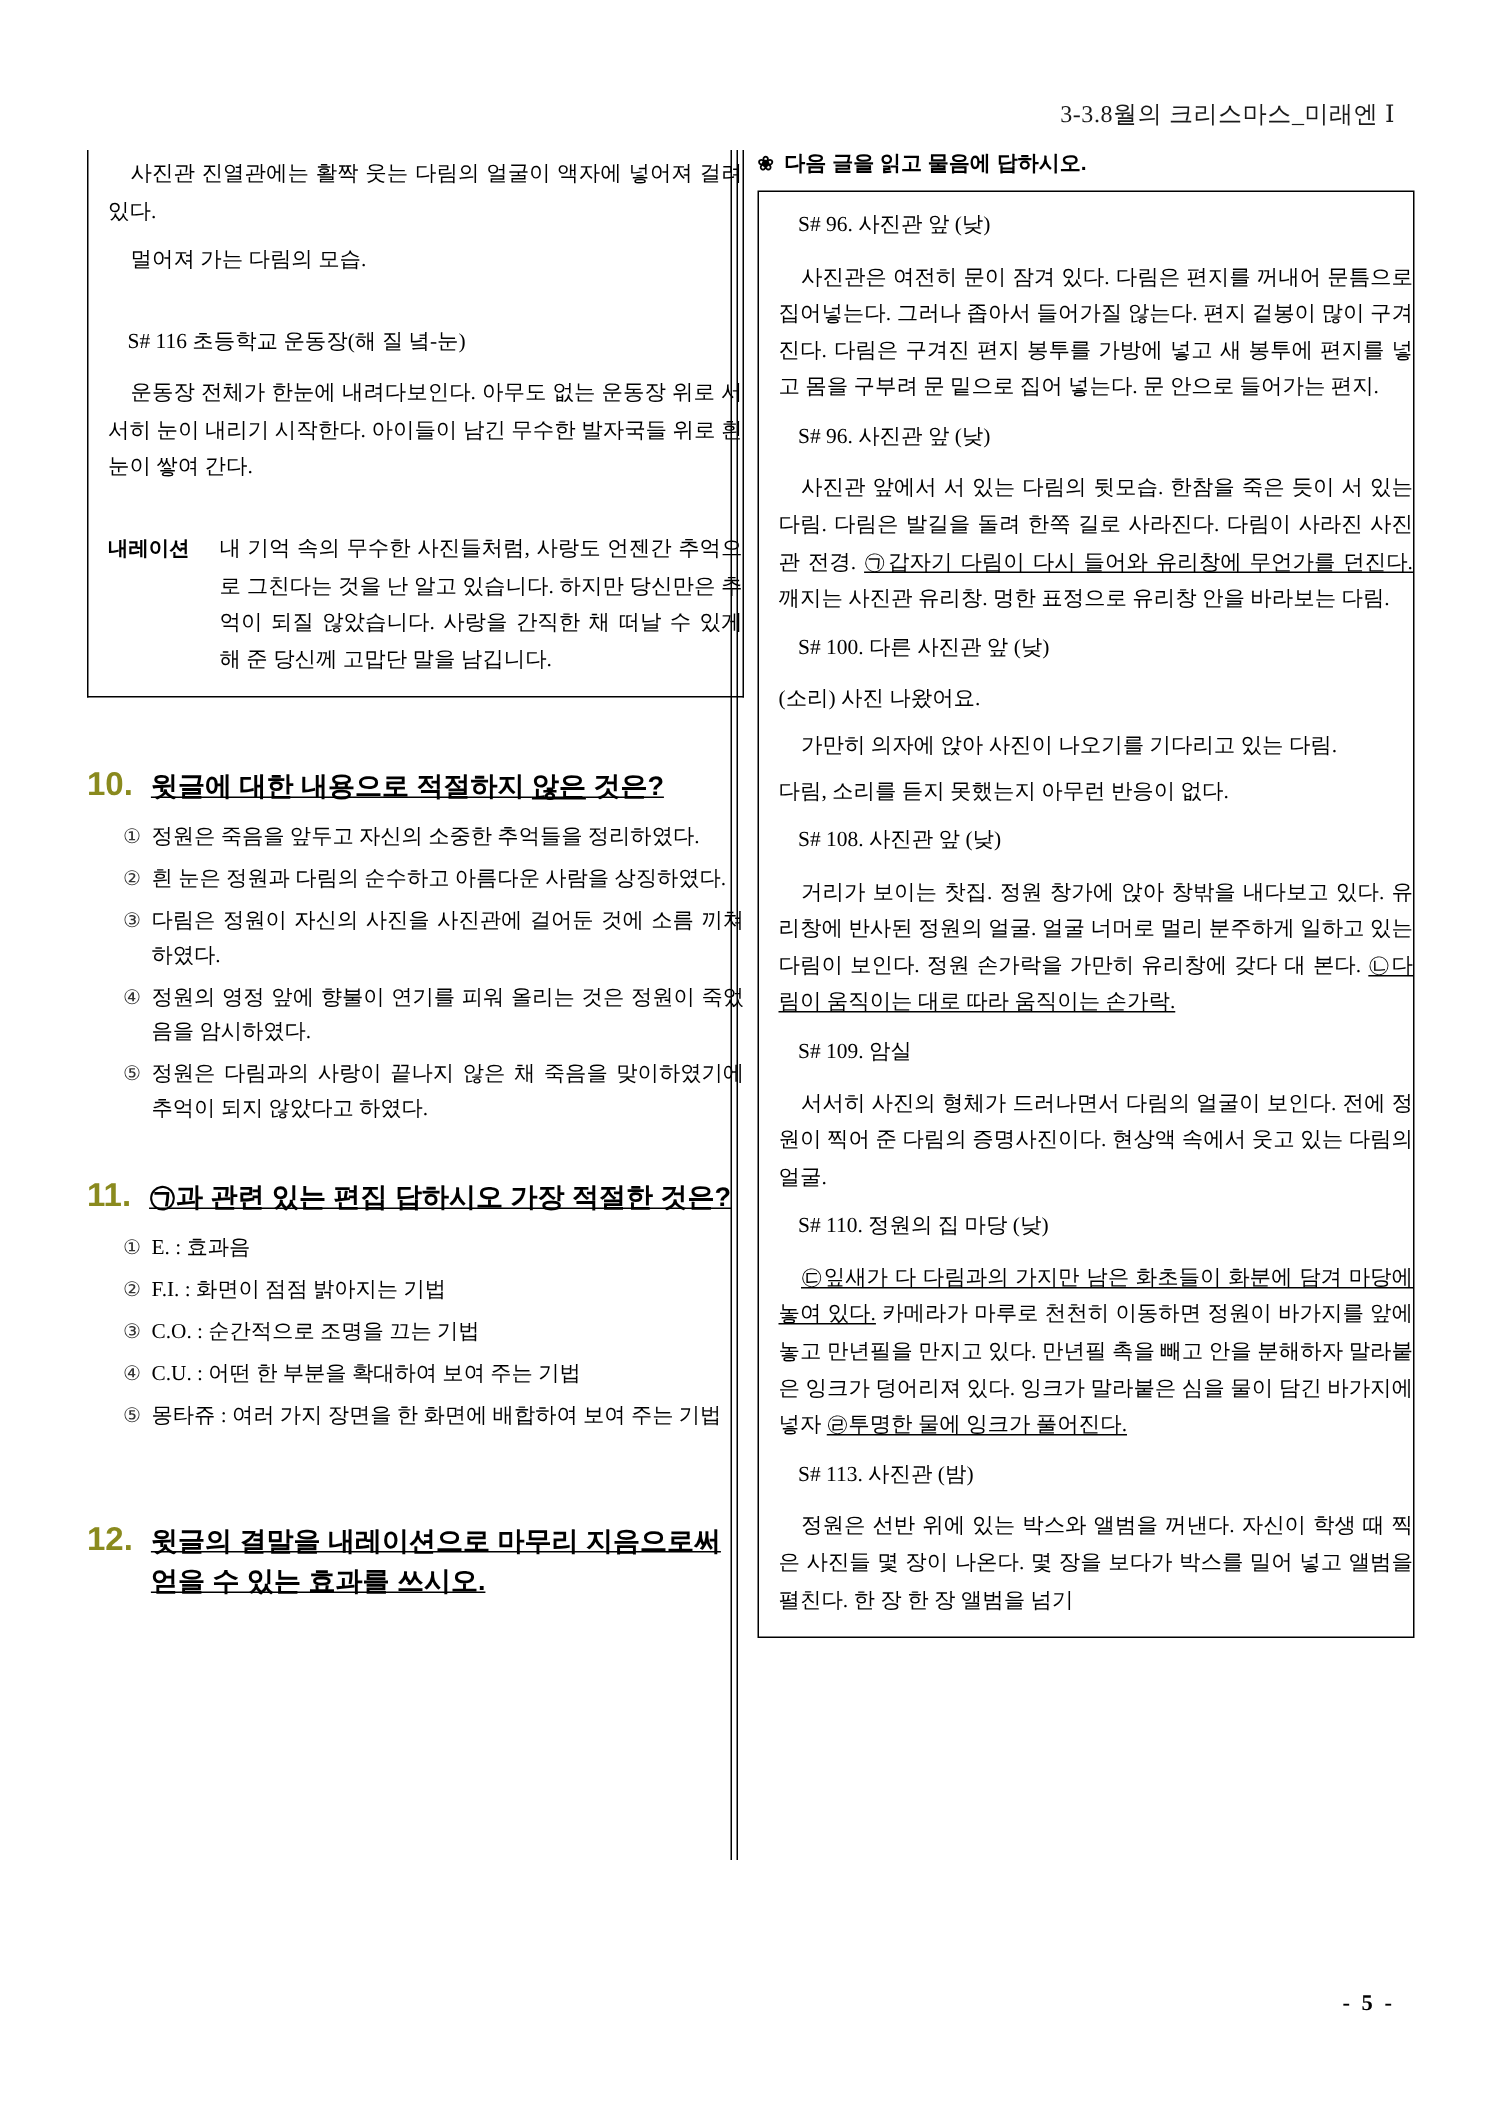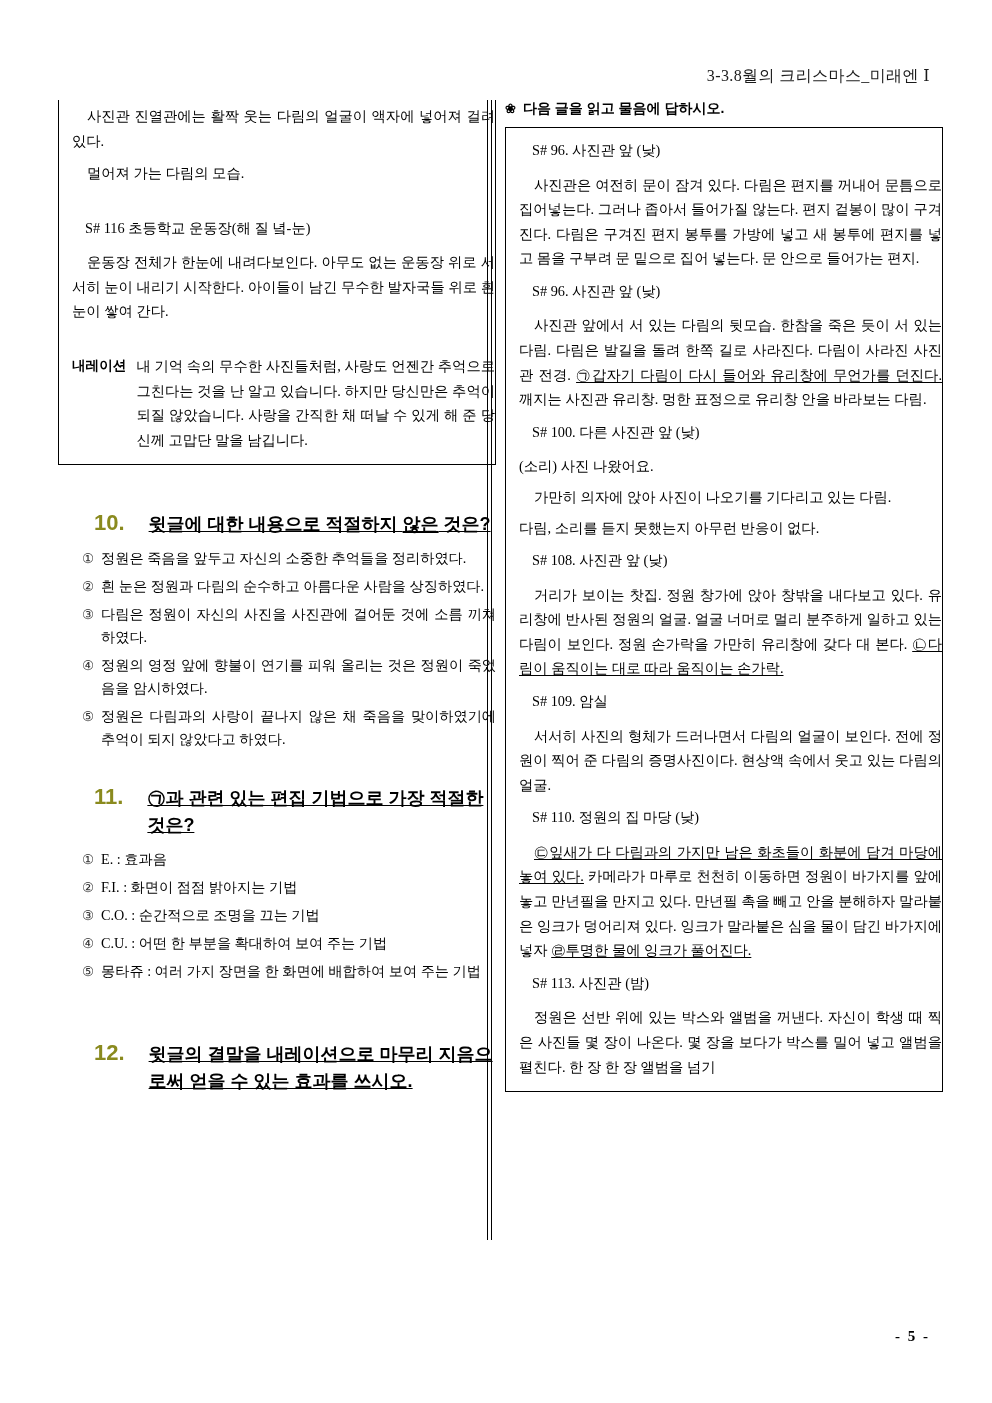--- a/index.html
+++ b/index.html
@@ -63,21 +63,21 @@
   }
   .p.indent { text-indent: 15px; }
   .p.scene  { text-indent: 13px; margin-bottom: 10px; }
   .p.tight  { margin-bottom: 6px; }
   .p.spacer-after { margin-bottom: 30px; }
   .u { text-decoration: underline; text-underline-offset: 2px; }
 
   
   .narration {
     display: flex;
-    gap: 10px;
+    gap: 20px;
     font-size: 14.3px;
     line-height: 1.72;
   }
   .narration .label {
     font-weight: bold;
     white-space: nowrap;
     flex: 0 0 auto;
     font-family: "Liberation Sans", sans-serif;
     font-size: 13.6px;
   }
@@ -99,22 +99,21 @@
     align-items: baseline;
   }
   .instruction .mark { font-size: 13px; }
 
   
   .question { margin-top: 34px; }
   .question.first { margin-top: 46px; }
   .q-head {
     display: flex;
     align-items: baseline;
-    gap: 24px;
-    margin-left: 36px;
+    gap: 12px;
   }
   .q-num {
     font-family: "Liberation Sans", sans-serif;
     font-weight: bold;
     font-size: 22px;
     color: #8a8a1e;
     line-height: 1;
     flex: 0 0 auto;
   }
   .q-text {
@@ -202,21 +201,21 @@
         <li>
             <span class="marker">⑤</span>
             <span class="body">정원은 다림과의 사랑이 끝나지 않은 채 죽음을 맞이하였기에 추억이 되지 않았다고 하였다.</span>
           </li>
       </ul>
     </div>
 
     <div class="question">
       <div class="q-head">
         <span class="q-num">11.</span>
-        <span class="q-text">㉠과 관련 있는 편집 기법으로 가장 적절한 것은?</span>
+        <span class="q-text">㉠과 관련 있는 편집 답하시오 가장 적절한 것은?</span>
       </div>
       <ul class="choices">
         <li class="narrow">
             <span class="marker">①</span>
             <span class="body">E. : 효과음</span>
           </li>
         <li class="narrow">
             <span class="marker">②</span>
             <span class="body">F.I. : 화면이 점점 밝아지는 기법</span>
           </li>

